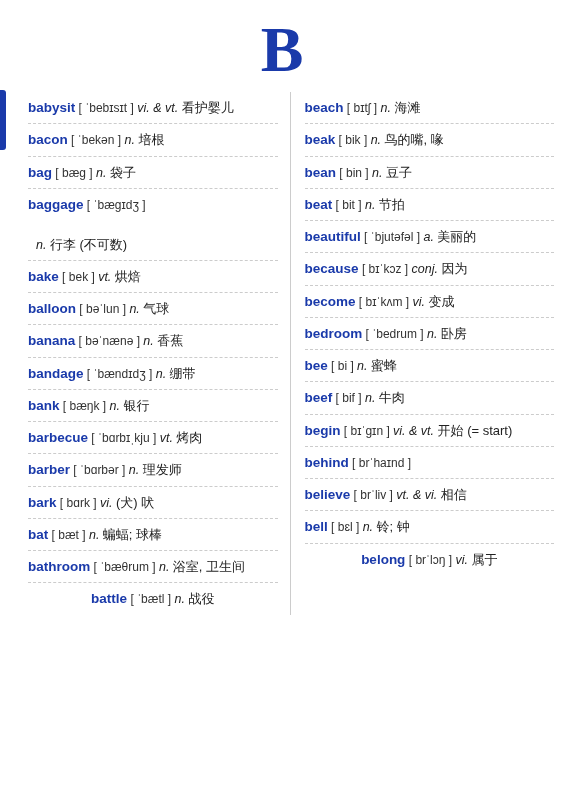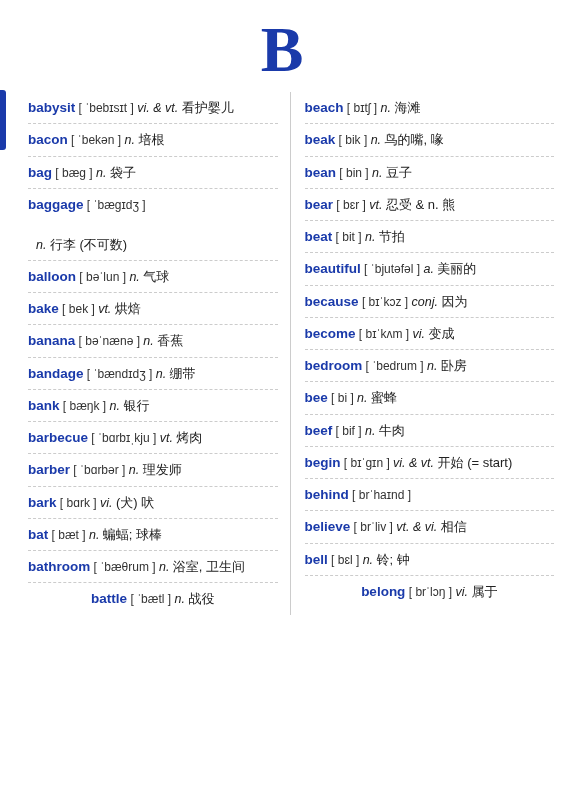--- a/index.html
+++ b/index.html
@@ -85,37 +85,36 @@
 
 <div class="columns">
   <div class="col col-left" id="left-col">
       <div class="entry"><span class="entry-word">babysit</span><span class="entry-phonetic"> [ ˈbebɪsɪt ] </span><span class="entry-pos">vi. &amp; vt. </span><span class="entry-def">看护婴儿</span></div>
       <div class="entry"><span class="entry-word">bacon</span><span class="entry-phonetic"> [ ˈbekən ] </span><span class="entry-pos">n. </span><span class="entry-def">培根</span></div>
       <div class="entry"><span class="entry-word">bag</span><span class="entry-phonetic"> [ bæg ] </span><span class="entry-pos">n. </span><span class="entry-def">袋子</span></div>
       <div class="entry">
         <div><span class="entry-word">baggage</span><span class="entry-phonetic"> [ ˈbægɪdʒ ] </span></div>
         <span class="entry-extra"><span class="entry-pos">n. </span><span class="entry-def">行李 (不可数)</span></span>
       </div>
+      <div class="entry"><span class="entry-word">bake</span><span class="entry-phonetic"> [ bek ] </span><span class="entry-pos">vt. </span><span class="entry-def">烘焙</span></div>
       <div class="entry"><span class="entry-word">balloon</span><span class="entry-phonetic"> [ bəˈlun ] </span><span class="entry-pos">n. </span><span class="entry-def">气球</span></div>
-      <div class="entry"><span class="entry-word">bake</span><span class="entry-phonetic"> [ bek ] </span><span class="entry-pos">vt. </span><span class="entry-def">烘焙</span></div>
       <div class="entry"><span class="entry-word">banana</span><span class="entry-phonetic"> [ bəˈnænə ] </span><span class="entry-pos">n. </span><span class="entry-def">香蕉</span></div>
       <div class="entry"><span class="entry-word">bandage</span><span class="entry-phonetic"> [ ˈbændɪdʒ ] </span><span class="entry-pos">n. </span><span class="entry-def">绷带</span></div>
       <div class="entry"><span class="entry-word">bank</span><span class="entry-phonetic"> [ bæŋk ] </span><span class="entry-pos">n. </span><span class="entry-def">银行</span></div>
       <div class="entry"><span class="entry-word">barbecue</span><span class="entry-phonetic"> [ ˈbɑrbɪˌkju ] </span><span class="entry-pos">vt. </span><span class="entry-def">烤肉</span></div>
       <div class="entry"><span class="entry-word">barber</span><span class="entry-phonetic"> [ ˈbɑrbər ] </span><span class="entry-pos">n. </span><span class="entry-def">理发师</span></div>
       <div class="entry"><span class="entry-word">bark</span><span class="entry-phonetic"> [ bɑrk ] </span><span class="entry-pos">vi. </span><span class="entry-def">(犬) 吠</span></div>
       <div class="entry"><span class="entry-word">bat</span><span class="entry-phonetic"> [ bæt ] </span><span class="entry-pos">n. </span><span class="entry-def">蝙蝠; 球棒</span></div>
       <div class="entry"><span class="entry-word">bathroom</span><span class="entry-phonetic"> [ ˈbæθrum ] </span><span class="entry-pos">n. </span><span class="entry-def">浴室, 卫生间</span></div>
       <div class="entry"><span class="entry-word">battle</span><span class="entry-phonetic"> [ ˈbætl ] </span><span class="entry-pos">n. </span><span class="entry-def">战役</span></div>
     </div>
   <div class="col col-right" id="right-col">
       <div class="entry"><span class="entry-word">beach</span><span class="entry-phonetic"> [ bɪtʃ ] </span><span class="entry-pos">n. </span><span class="entry-def">海滩</span></div>
       <div class="entry"><span class="entry-word">beak</span><span class="entry-phonetic"> [ bik ] </span><span class="entry-pos">n. </span><span class="entry-def">鸟的嘴, 喙</span></div>
       <div class="entry"><span class="entry-word">bean</span><span class="entry-phonetic"> [ bin ] </span><span class="entry-pos">n. </span><span class="entry-def">豆子</span></div>
-      <div class="entry"><span class="entry-word">bear</span><span class="entry-phonetic"> [ bɛr ] </span><span class="entry-pos">vt. </span><span class="entry-def">忍受 &amp; n. 熊</span></div>
       <div class="entry"><span class="entry-word">beat</span><span class="entry-phonetic"> [ bit ] </span><span class="entry-pos">n. </span><span class="entry-def">节拍</span></div>
       <div class="entry"><span class="entry-word">beautiful</span><span class="entry-phonetic"> [ ˈbjutəfəl ] </span><span class="entry-pos">a. </span><span class="entry-def">美丽的</span></div>
       <div class="entry"><span class="entry-word">because</span><span class="entry-phonetic"> [ bɪˈkɔz ] </span><span class="entry-pos">conj. </span><span class="entry-def">因为</span></div>
       <div class="entry"><span class="entry-word">become</span><span class="entry-phonetic"> [ bɪˈkʌm ] </span><span class="entry-pos">vi. </span><span class="entry-def">变成</span></div>
       <div class="entry"><span class="entry-word">bedroom</span><span class="entry-phonetic"> [ ˈbedrum ] </span><span class="entry-pos">n. </span><span class="entry-def">卧房</span></div>
       <div class="entry"><span class="entry-word">bee</span><span class="entry-phonetic"> [ bi ] </span><span class="entry-pos">n. </span><span class="entry-def">蜜蜂</span></div>
       <div class="entry"><span class="entry-word">beef</span><span class="entry-phonetic"> [ bif ] </span><span class="entry-pos">n. </span><span class="entry-def">牛肉</span></div>
       <div class="entry"><span class="entry-word">begin</span><span class="entry-phonetic"> [ bɪˈgɪn ] </span><span class="entry-pos">vi. &amp; vt. </span><span class="entry-def">开始 (= start)</span></div>
       <div class="entry">
         <div><span class="entry-word">behind</span><span class="entry-phonetic"> [ brˈhaɪnd ] </span></div>

